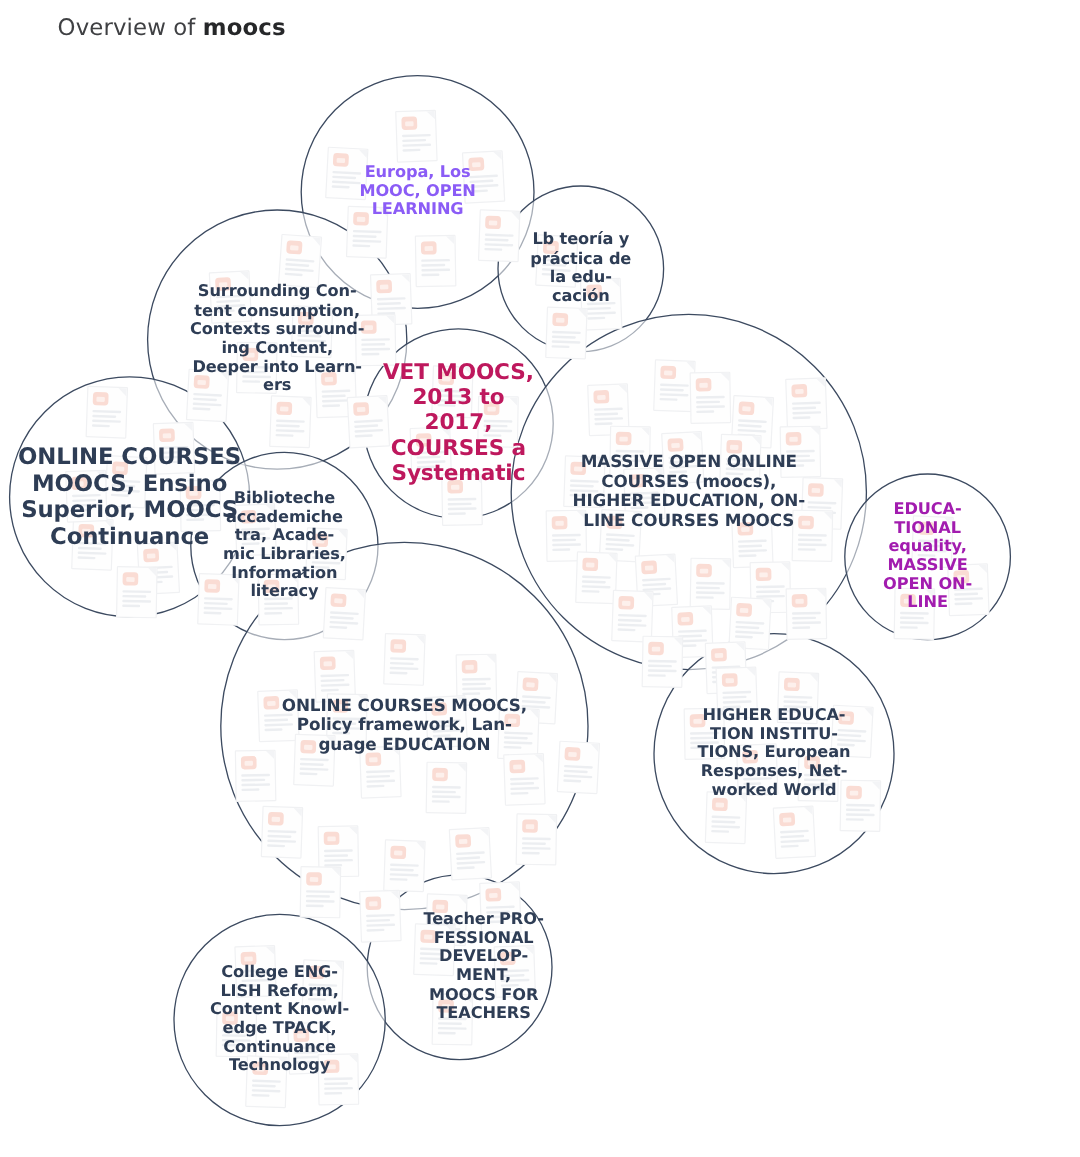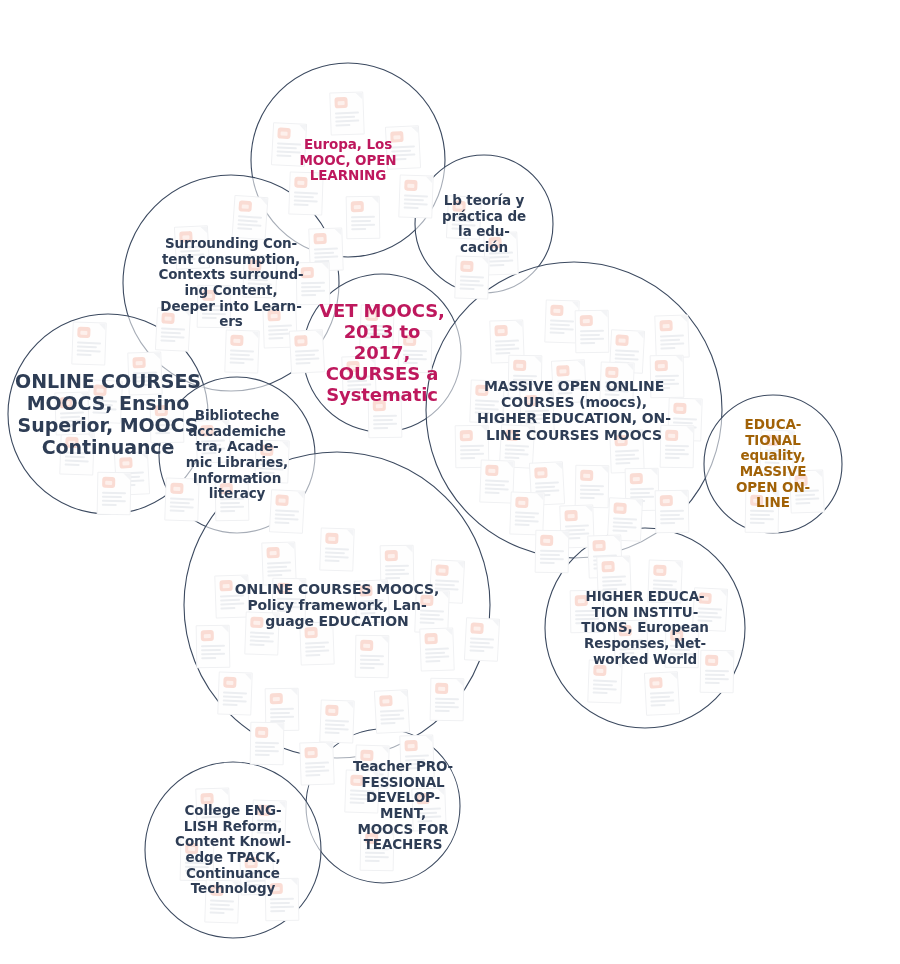--- a/index.html
+++ b/index.html
@@ -117,20 +117,23 @@
     pointer-events: none;
     white-space: pre-line;
   }
 </style>
 </head>
 <body>
 
 <div id="page">
 
   <div id="header">
+    <div id="title">
+      <span>Overview of </span><span class="strong">moocs</span>
+    </div>
   </div>
 
   <div id="map">
     <svg id="circles" viewBox="0 0 900 964" preserveAspectRatio="none" aria-hidden="true">
         <circle cx="348" cy="160" r="97" fill="rgba(255,255,255,0.55)" stroke="#3c4a60" stroke-width="1.1"></circle>
         <circle cx="484" cy="224" r="69" fill="rgba(255,255,255,0.55)" stroke="#3c4a60" stroke-width="1.1"></circle>
         <circle cx="231" cy="283" r="108" fill="rgba(255,255,255,0.55)" stroke="#3c4a60" stroke-width="1.1"></circle>
         <circle cx="108" cy="414" r="100" fill="rgba(255,255,255,0.55)" stroke="#3c4a60" stroke-width="1.1"></circle>
         <circle cx="382" cy="353" r="79" fill="rgba(255,255,255,0.55)" stroke="#3c4a60" stroke-width="1.1"></circle>
         <circle cx="237" cy="455" r="78" fill="rgba(255,255,255,0.55)" stroke="#3c4a60" stroke-width="1.1"></circle>
@@ -1197,21 +1200,21 @@
           <div class="thumb"></div>
           <div class="lines">
             <div class="ln l"></div>
             <div class="ln m"></div>
             <div class="ln l"></div>
             <div class="ln s"></div>
           </div>
         </div>
       </div>
     <div id="labels-layer">
-        <div class="label" style="left: 348px; top: 160px; font-size: 13.5px; color: #be185d;">Europa, Los
+        <div class="label" style="left: 348px; top: 160px; font-size: 13.5px; color: #8b5cf6;">Europa, Los
 MOOC, OPEN
 LEARNING</div>
         <div class="label" style="left: 484px; top: 224px; font-size: 13.5px; color: rgb(46, 61, 85);">Lb teoría y
 práctica de
 la edu-
 cación</div>
         <div class="label" style="left: 231px; top: 283px; font-size: 13.5px; color: rgb(46, 61, 85);">Surrounding Con-
 tent consumption,
 Contexts surround-
 ing Content,
@@ -1229,21 +1232,21 @@
         <div class="label" style="left: 237px; top: 455px; font-size: 13.5px; color: rgb(46, 61, 85);">Biblioteche
 accademiche
 tra, Acade-
 mic Libraries,
 Information
 literacy</div>
         <div class="label" style="left: 574px; top: 410px; font-size: 14px; color: rgb(46, 61, 85);">MASSIVE OPEN ONLINE
 COURSES (moocs),
 HIGHER EDUCATION, ON-
 LINE COURSES MOOCS</div>
-        <div class="label" style="left: 773px; top: 464px; font-size: 13.5px; color: #a16207; text-align: center;">EDUCA-
+        <div class="label" style="left: 773px; top: 464px; font-size: 13.5px; color: #a21caf; text-align: center;">EDUCA-
 TIONAL
 equality,
 MASSIVE
 OPEN ON-
 LINE</div>
         <div class="label" style="left: 337px; top: 605px; font-size: 14px; color: rgb(46, 61, 85);">ONLINE COURSES MOOCS,
 Policy framework, Lan-
 guage EDUCATION</div>
         <div class="label" style="left: 645px; top: 628px; font-size: 13.5px; color: rgb(46, 61, 85);">HIGHER EDUCA-
 TION INSTITU-

